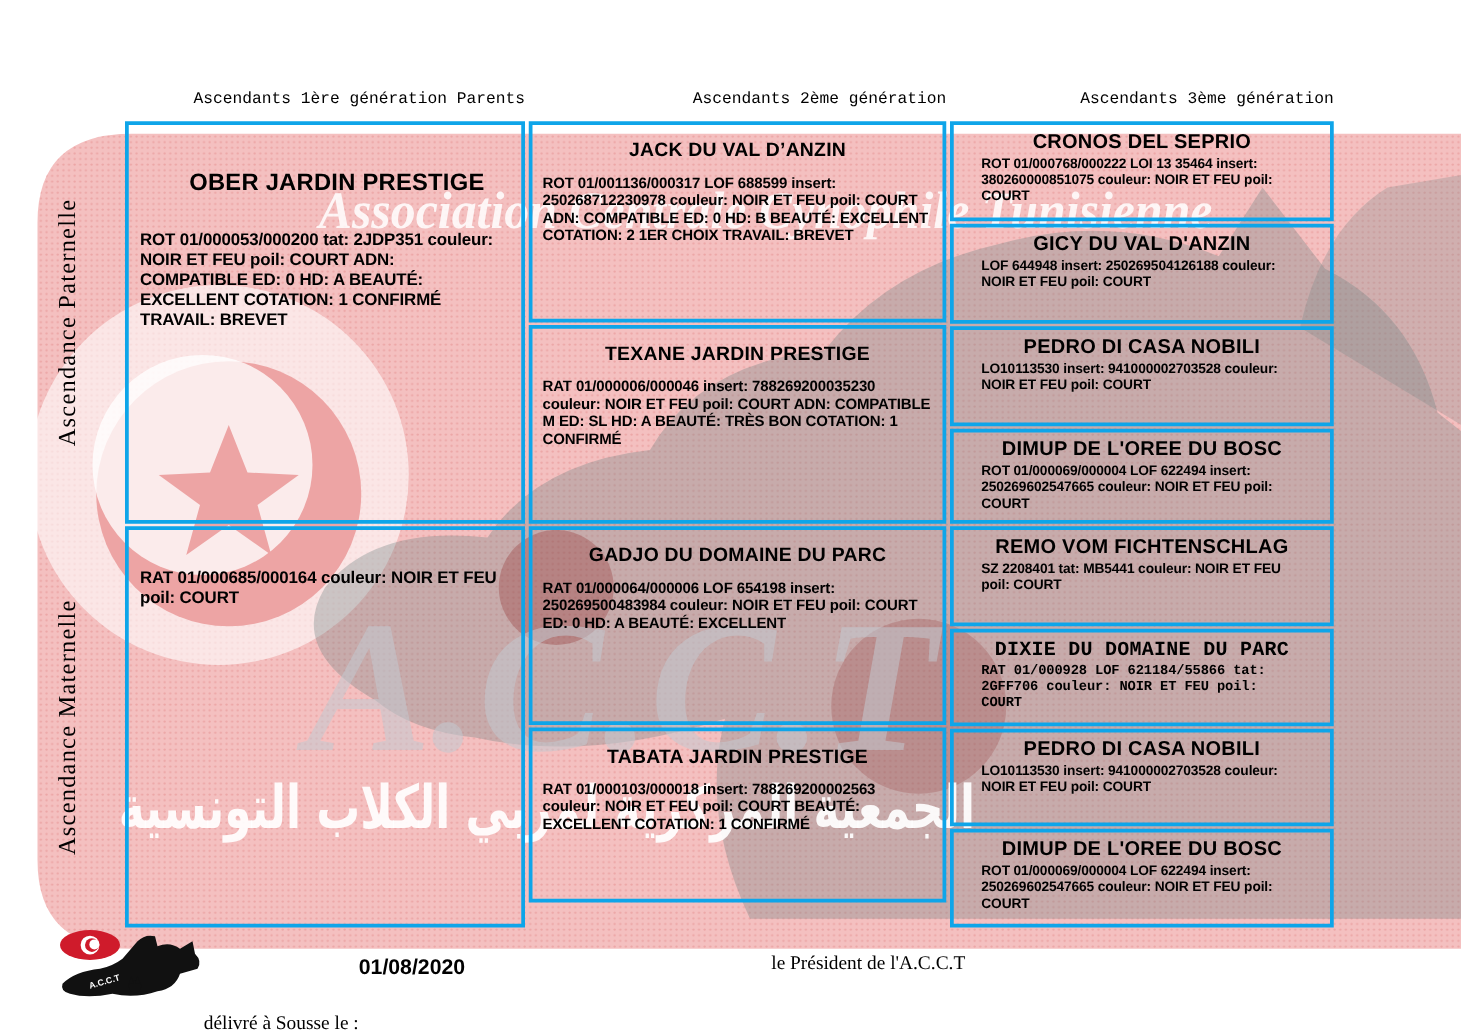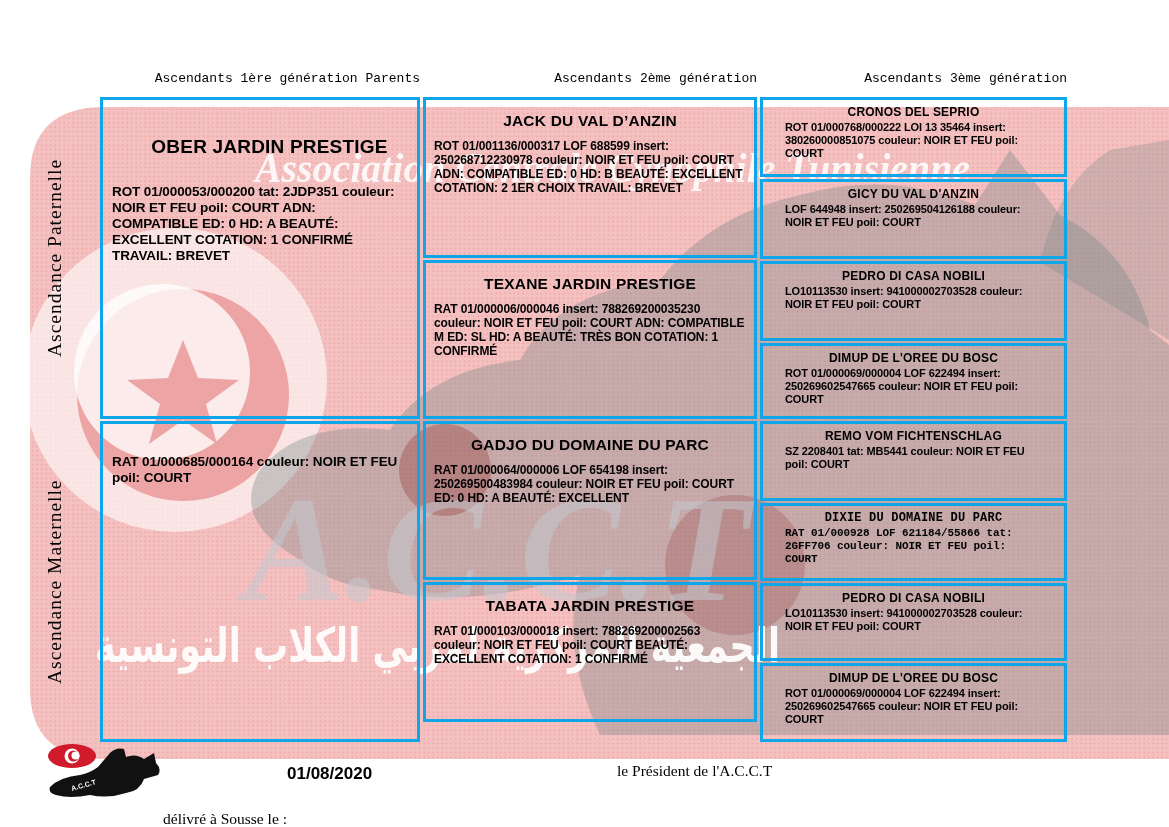--- a/index.html
+++ b/index.html
@@ -15,21 +15,21 @@
         font-family:"Liberation Serif", serif;font-size:19.5px;color:#000;
         writing-mode:vertical-rl;transform:rotate(180deg);text-align:center;letter-spacing:1px;}
   
   .cell{position:absolute;border:3px solid #0ea5e9;box-sizing:border-box;z-index:2;background:transparent;}
   .nm{font-weight:bold;text-align:center;letter-spacing:0.2px;}
   .det{font-weight:bold;letter-spacing:-0.1px;line-height:1.18;text-align:left;}
   .c1 .nm{font-size:19px;}
   .c1 .det{font-size:13.5px;padding:0 12px 0 9px;}
   .c2 .nm{font-size:15.5px;margin-top:12px;}
   .c2 .det{font-size:12px;margin-top:9px;padding:0 8px;}
-  .c3 .nm{font-size:12px;margin-top:5px;}
+  .c3 .nm{font-size:16px;margin-top:5px;}
   .c3 .det{font-size:11px;margin-top:2px;padding:0 22px;}
   
   .footer-item{position:absolute;z-index:3;}
   .f-serif{font-family:"Liberation Serif", serif;font-size:15.5px;}
   .f-date{font-family:"Liberation Sans", sans-serif;font-size:17px;font-weight:bold;}
 </style>
 </head>
 <body>
 
 <div class="page">

